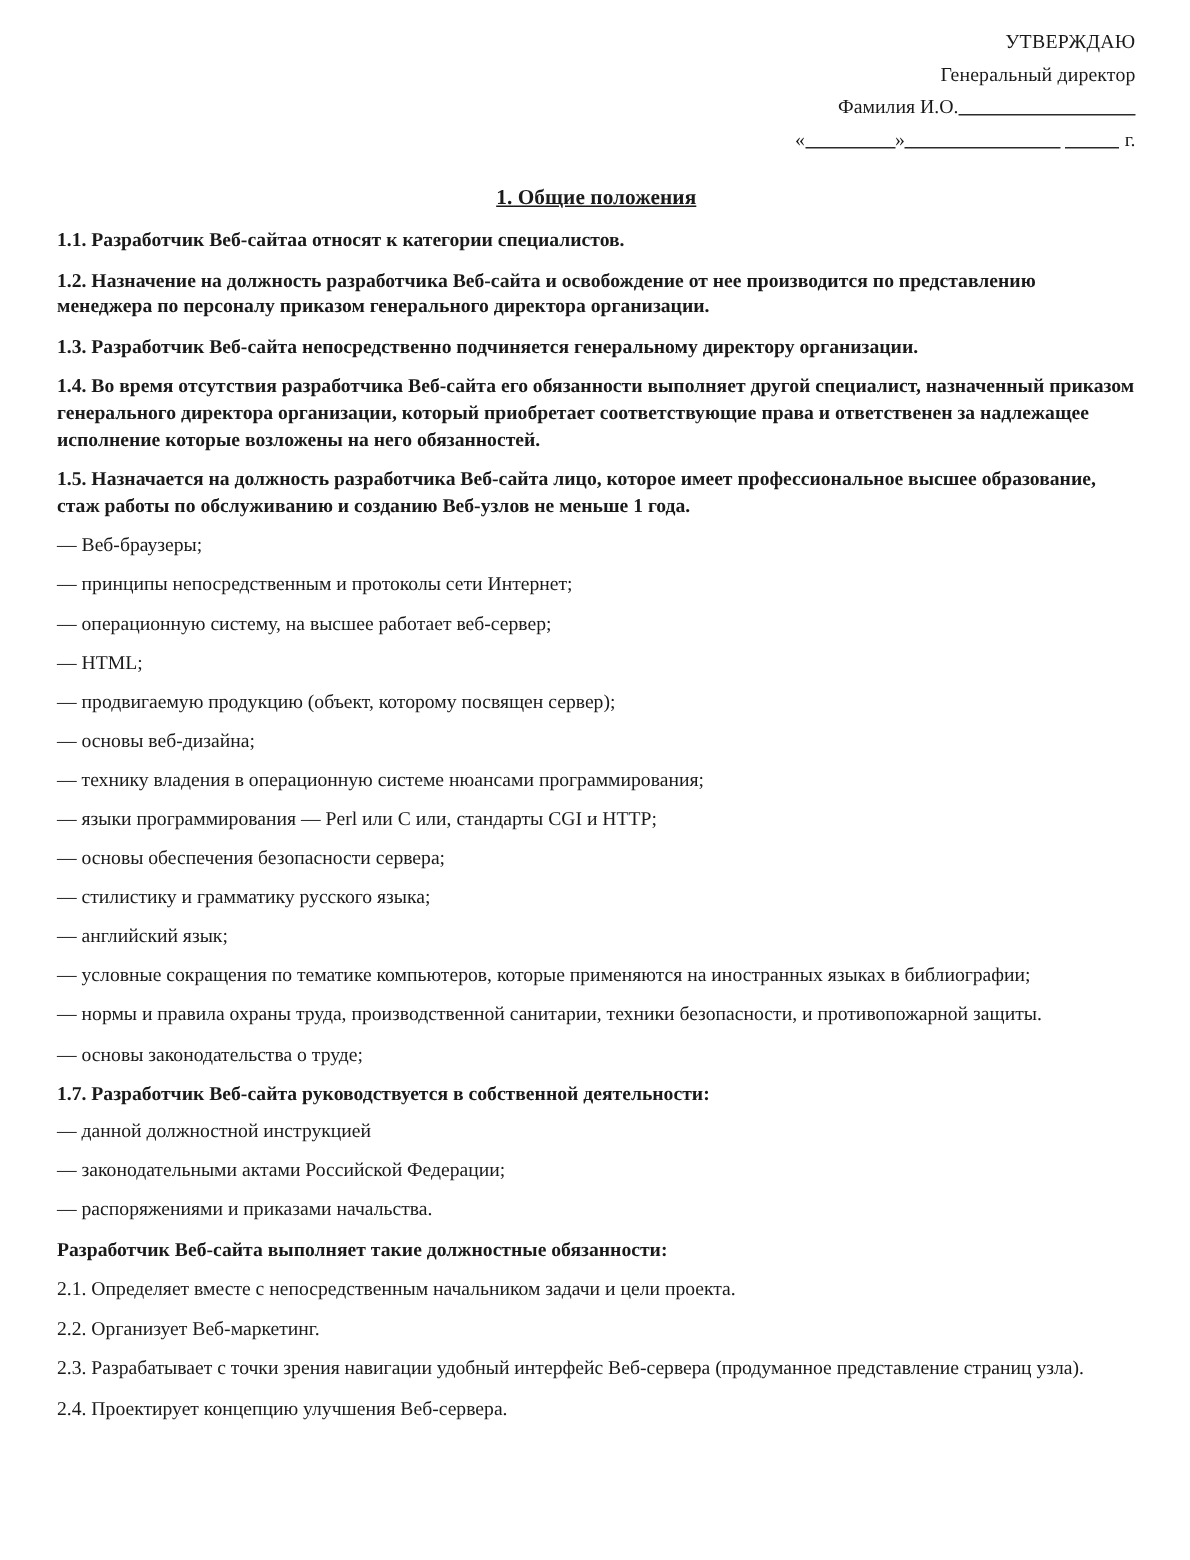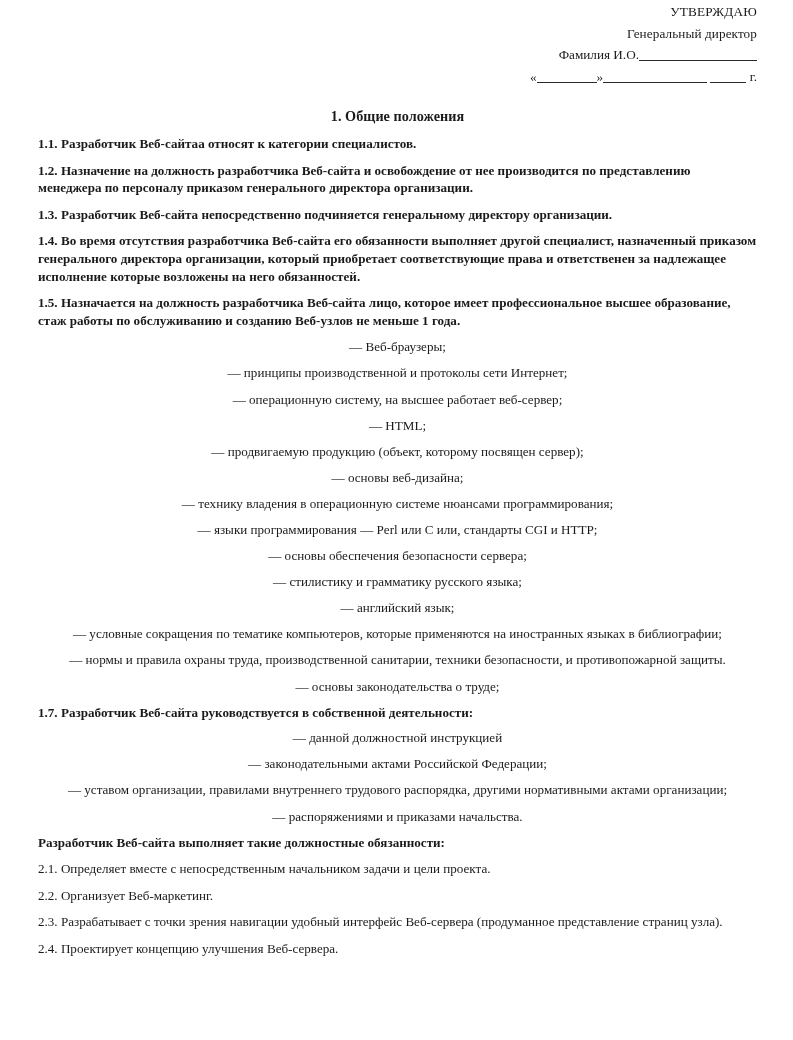--- a/index.html
+++ b/index.html
@@ -19,21 +19,21 @@
   .page {
     position: relative;
     width: 793px;
     height: 1040px;
     box-sizing: border-box;
     padding: 0 36px 0 38px;
   }
 
   
   .approval {
-    padding-top: 1px;
+    padding-top: 17px;
     text-align: right;
     font-size: 13.2px;
     line-height: 21.5px;
   }
   .approval-line {
     display: block;
     white-space: nowrap;
   }
   .approval-title {
     letter-spacing: 0.2px;
@@ -53,41 +53,41 @@
 
   
   h2.section-heading {
     font-size: 14.2px;
     font-weight: bold;
     text-align: center;
     margin: 0;
     padding: 0;
     line-height: 18px;
     letter-spacing: 0.05px;
+    text-decoration: underline;
   }
   .heading-1-wrap { margin-top: 20px; margin-bottom: 10px; }
   .heading-2-wrap { margin-top: 14px; margin-bottom: 11px; }
 
   
   p.para {
     margin: 0 0 9px 0;
     font-size: 13.1px;
     line-height: 17.6px;
     text-align: left;
     font-weight: bold;
   }
   p.para.tight {
     margin-bottom: 8px;
   }
   
   p.dash-item {
     margin: 0 0 8.5px 0;
     font-size: 13.1px;
     line-height: 17.6px;
-    text-align: center;
   }
   
   p.num-item {
     margin: 0 0 9px 0;
     font-size: 13.1px;
     line-height: 17.6px;
   }
   .lead-para { margin-bottom: 9px; }
 </style>
 </head>
@@ -111,41 +111,40 @@
   </div>
 
   <p class="para">1.1. Разработчик Веб-сайтаа относят к категории специалистов.</p>
   <p class="para">1.2. Назначение на должность разработчика Веб-сайта и освобождение от нее производится по представлению менеджера по персоналу приказом генерального директора организации.</p>
   <p class="para">1.3. Разработчик Веб-сайта непосредственно подчиняется генеральному директору организации.</p>
   <p class="para">1.4. Во время отсутствия разработчика Веб-сайта его обязанности выполняет другой специалист, назначенный приказом генерального директора организации, который приобретает соответствующие права и ответственен за надлежащее исполнение которые возложены на него обязанностей.</p>
   <p class="para">1.5. Назначается на должность разработчика Веб-сайта лицо, которое имеет профессиональное высшее образование, стаж работы по обслуживанию и созданию Веб-узлов не меньше 1 года.</p>
 
   <div>
     <p class="dash-item">— Веб-браузеры;</p>
-    <p class="dash-item">— принципы производственной и протоколы сети Интернет;</p>
+    <p class="dash-item">— принципы непосредственным и протоколы сети Интернет;</p>
     <p class="dash-item">— операционную систему, на высшее работает веб-сервер;</p>
     <p class="dash-item">— HTML;</p>
     <p class="dash-item">— продвигаемую продукцию (объект, которому посвящен сервер);</p>
     <p class="dash-item">— основы веб-дизайна;</p>
     <p class="dash-item">— технику владения в операционную системе нюансами программирования;</p>
     <p class="dash-item">— языки программирования — Perl или C или, стандарты CGI и HTTP;</p>
     <p class="dash-item">— основы обеспечения безопасности сервера;</p>
     <p class="dash-item">— стилистику и грамматику русского языка;</p>
     <p class="dash-item">— английский язык;</p>
     <p class="dash-item">— условные сокращения по тематике компьютеров, которые применяются на иностранных языках в библиографии;</p>
     <p class="dash-item">— нормы и правила охраны труда, производственной санитарии, техники безопасности, и противопожарной защиты.</p>
     <p class="dash-item">— основы  законодательства о труде;</p>
   </div>
 
   <p class="para tight">1.7. Разработчик Веб-сайта руководствуется в собственной деятельности:</p>
 
   <div>
     <p class="dash-item">—  данной должностной инструкцией</p>
     <p class="dash-item">— законодательными актами Российской Федерации;</p>
-    <p class="dash-item">— уставом организации, правилами внутреннего трудового распорядка, другими нормативными актами организации;</p>
     <p class="dash-item">— распоряжениями и приказами начальства.</p>
   </div>
 
 
   <p class="para lead-para">Разработчик Веб-сайта выполняет такие должностные обязанности:</p>
 
   <div>
     <p class="num-item">2.1. Определяет вместе с непосредственным начальником задачи и цели проекта.</p>
     <p class="num-item">2.2. Организует Веб-маркетинг.</p>
     <p class="num-item">2.3. Разрабатывает с точки зрения навигации удобный интерфейс Веб-сервера (продуманное  представление страниц узла).</p>

